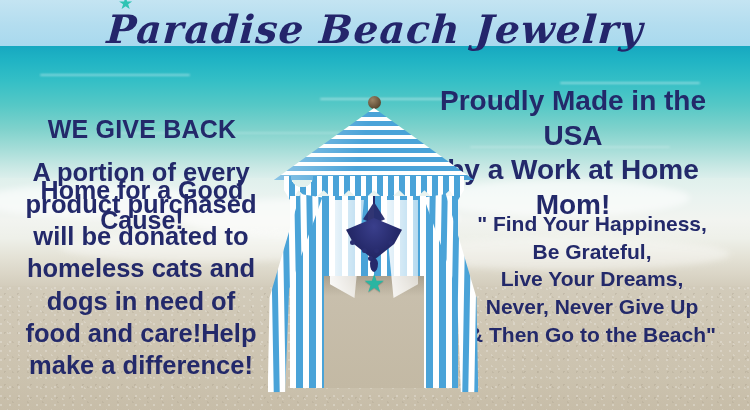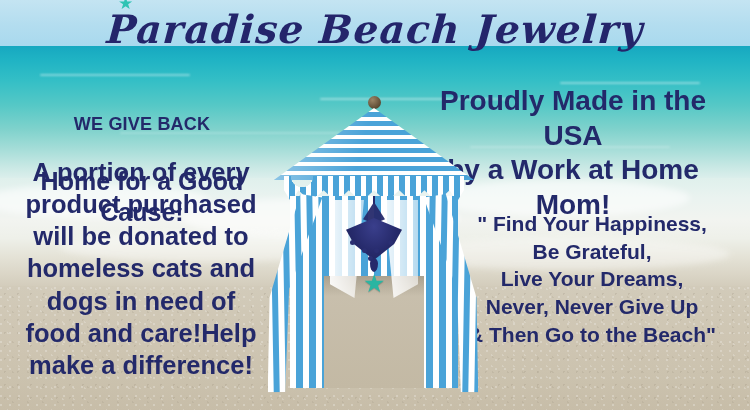--- a/index.html
+++ b/index.html
@@ -92,21 +92,21 @@
     font-weight:bold;
     font-family:"Liberation Sans", sans-serif;
     text-align:center;
     line-height:1.21;
     white-space:pre-line;
   }
   #give-back {
     left:6px; top:84px; width:272px;
     font-size:25px;
   }
-  #give-back .l1 { font-size:18px; letter-spacing:.2px; }
+  #give-back .l1 { font-size:25px; letter-spacing:.2px; }
   #give-back .l2 { font-size:25px; }
 
   #donate-copy {
     left:2px; top:156px; width:278px;
     font-size:25.5px;
     line-height:1.26;
   }
 
   #made-usa {
     left:408px; top:84px; width:330px;

